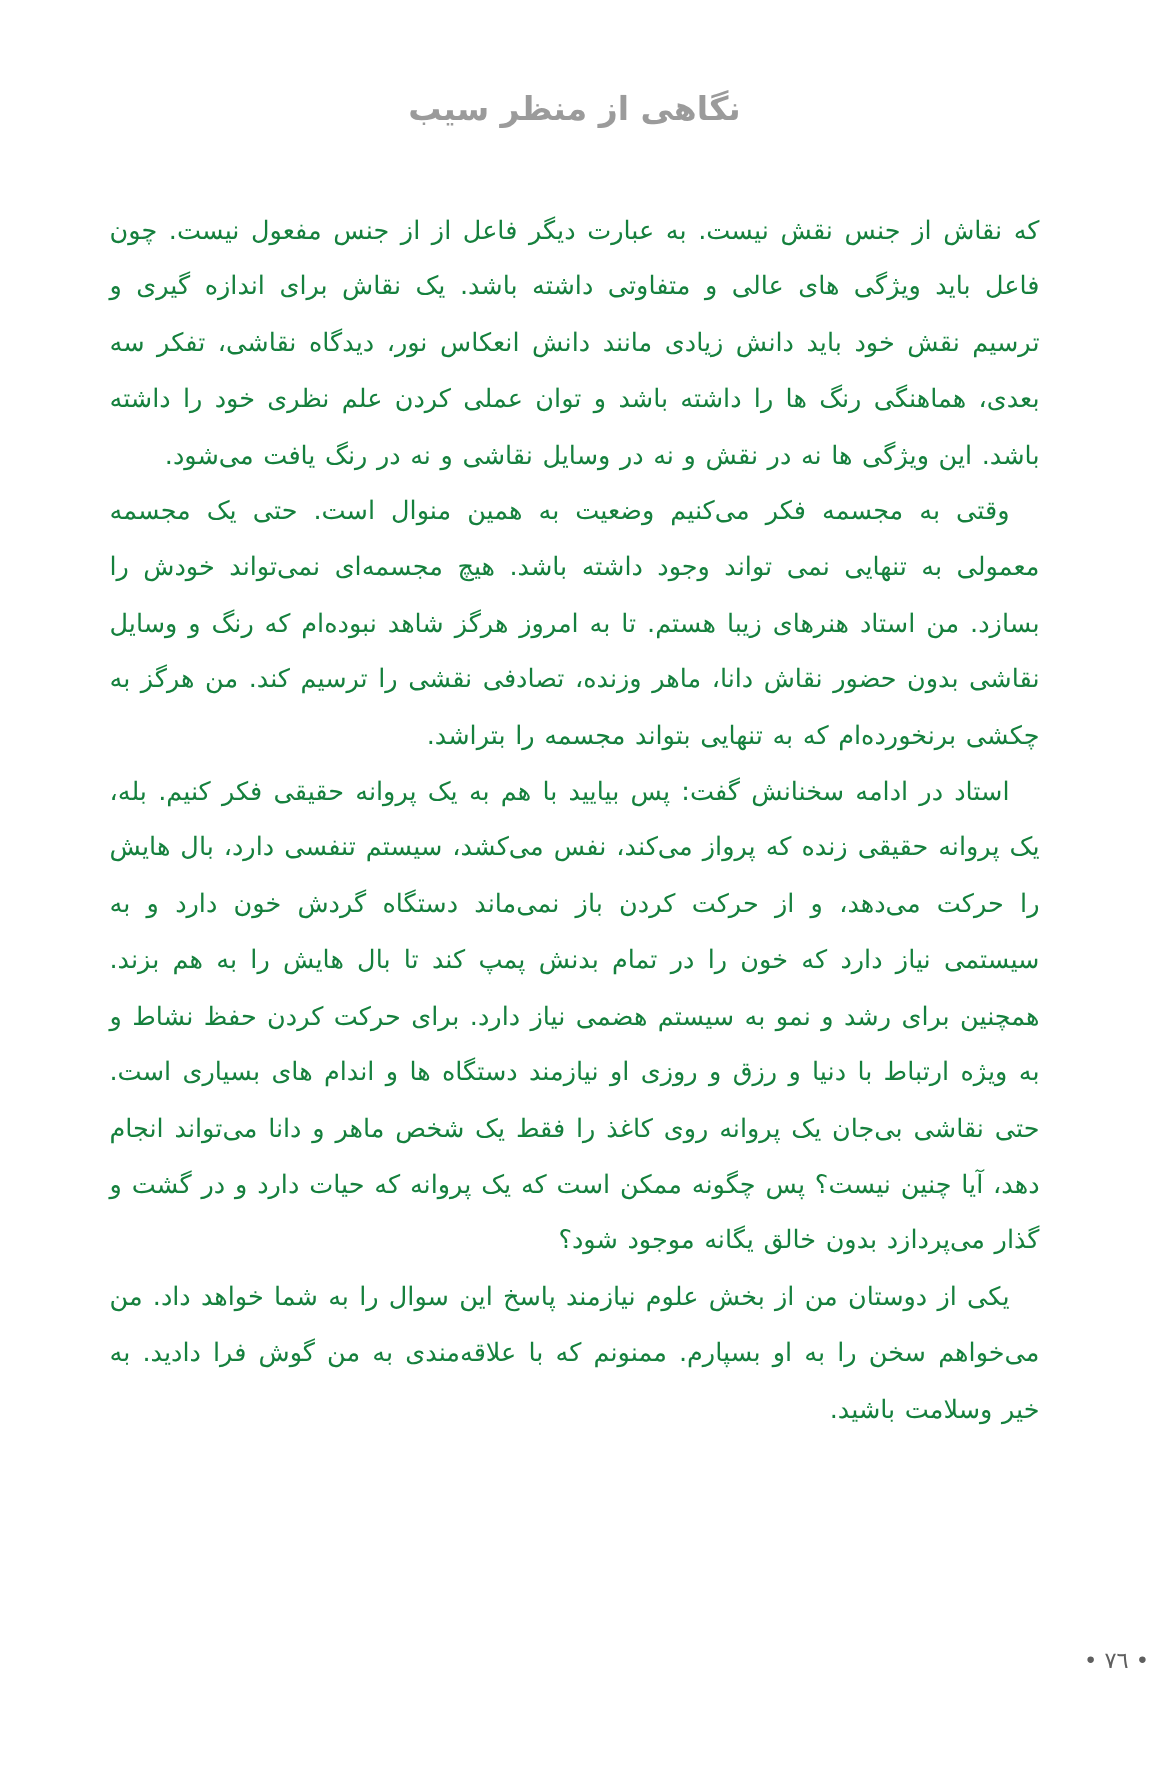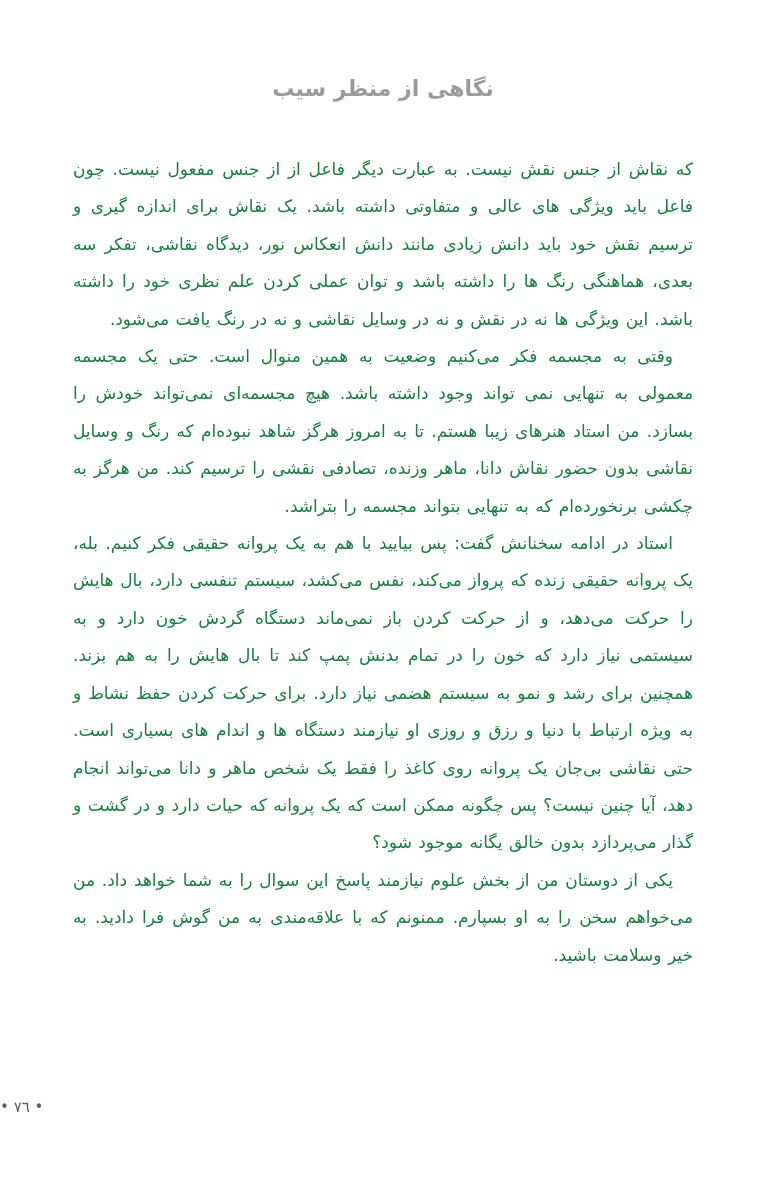--- a/index.html
+++ b/index.html
@@ -10,21 +10,21 @@
   .page {
     position: relative;
     width: 766px;
     height: 1191px;
     margin: 0 auto;
     background: #ffffff;
     overflow: hidden;
     font-family: "DejaVu Sans", sans-serif;
   }
   .chapter-title {
-    margin: 15px;
+    margin: 0;
     padding-top: 58px;
     text-align: center;
     font-size: 22px;
     line-height: 32px;
     font-weight: bold;
     color: #9b9b9b;
     direction: rtl;
   }
   .body-text {
     width: 620px;
@@ -41,21 +41,21 @@
     word-spacing: 1px;
   }
   .para.indent {
     text-indent: 20px;
   }
   .page-footer {
     position: absolute;
     top: 1098px;
     left: 0;
     width: 100%;
-    text-align: left;
+    text-align: right;
     direction: rtl;
     color: #5f5f5f;
     font-size: 15px;
     letter-spacing: 3px;
   }
 </style>
 </head>
 <body>
 
 <div class="page">

